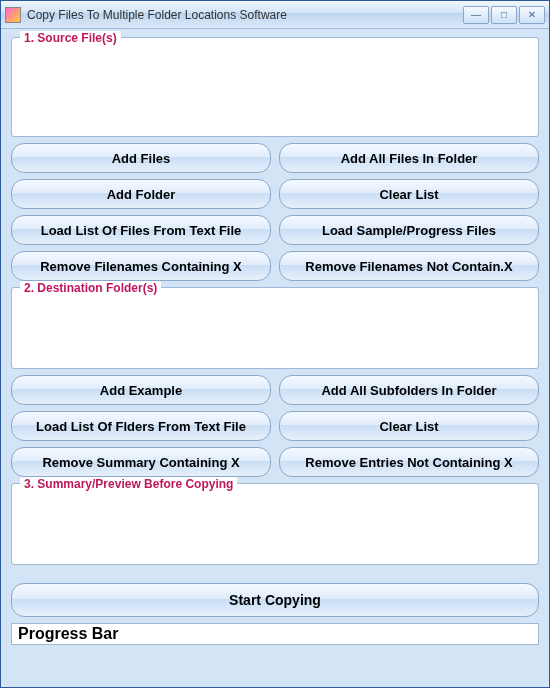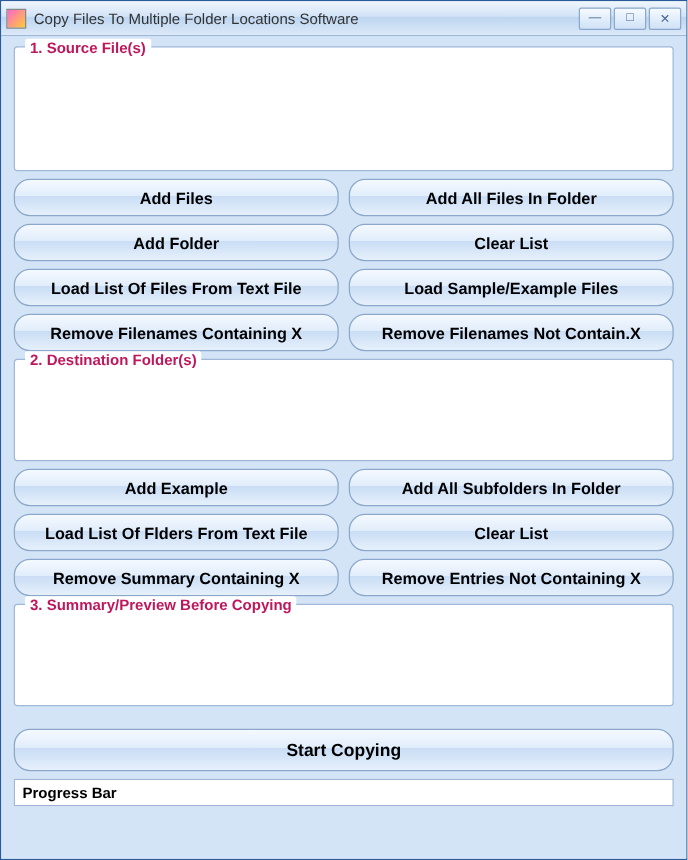--- a/index.html
+++ b/index.html
@@ -123,21 +123,21 @@
     margin-top: 12px;
   }
   .progress-wrap {
     border: 1px solid #9fb8d8;
     background: #fff;
     height: 22px;
     display: flex;
     align-items: center;
     padding: 0 6px;
     font-weight: bold;
-    font-size: 12px;
+    font-size: 16px;
   }
   .section1 .listbox { height: 78px; }
   .section2 .listbox { height: 60px; }
   .section3 .listbox { height: 60px; }
 </style>
 </head>
 <body>
 
 <div class="window">
   <div class="titlebar">
@@ -161,21 +161,21 @@
     <div class="group section1">
       <div class="group-label">1. Source File(s)</div>
       <div class="listbox"></div>
     </div>
     <div class="btn-grid">
       <button class="btn">Add Files</button>
       <button class="btn">Add All Files In Folder</button>
       <button class="btn">Add Folder</button>
       <button class="btn">Clear List</button>
       <button class="btn">Load List Of Files From Text File</button>
-      <button class="btn">Load Sample/Example Files</button>
+      <button class="btn">Load Sample/Progress Files</button>
       <button class="btn">Remove Filenames Containing X</button>
       <button class="btn">Remove Filenames Not Contain.X</button>
     </div>
 
     <div class="group section2">
       <div class="group-label">2. Destination Folder(s)</div>
       <div class="listbox"></div>
     </div>
     <div class="btn-grid">
       <button class="btn">Add Example</button>

